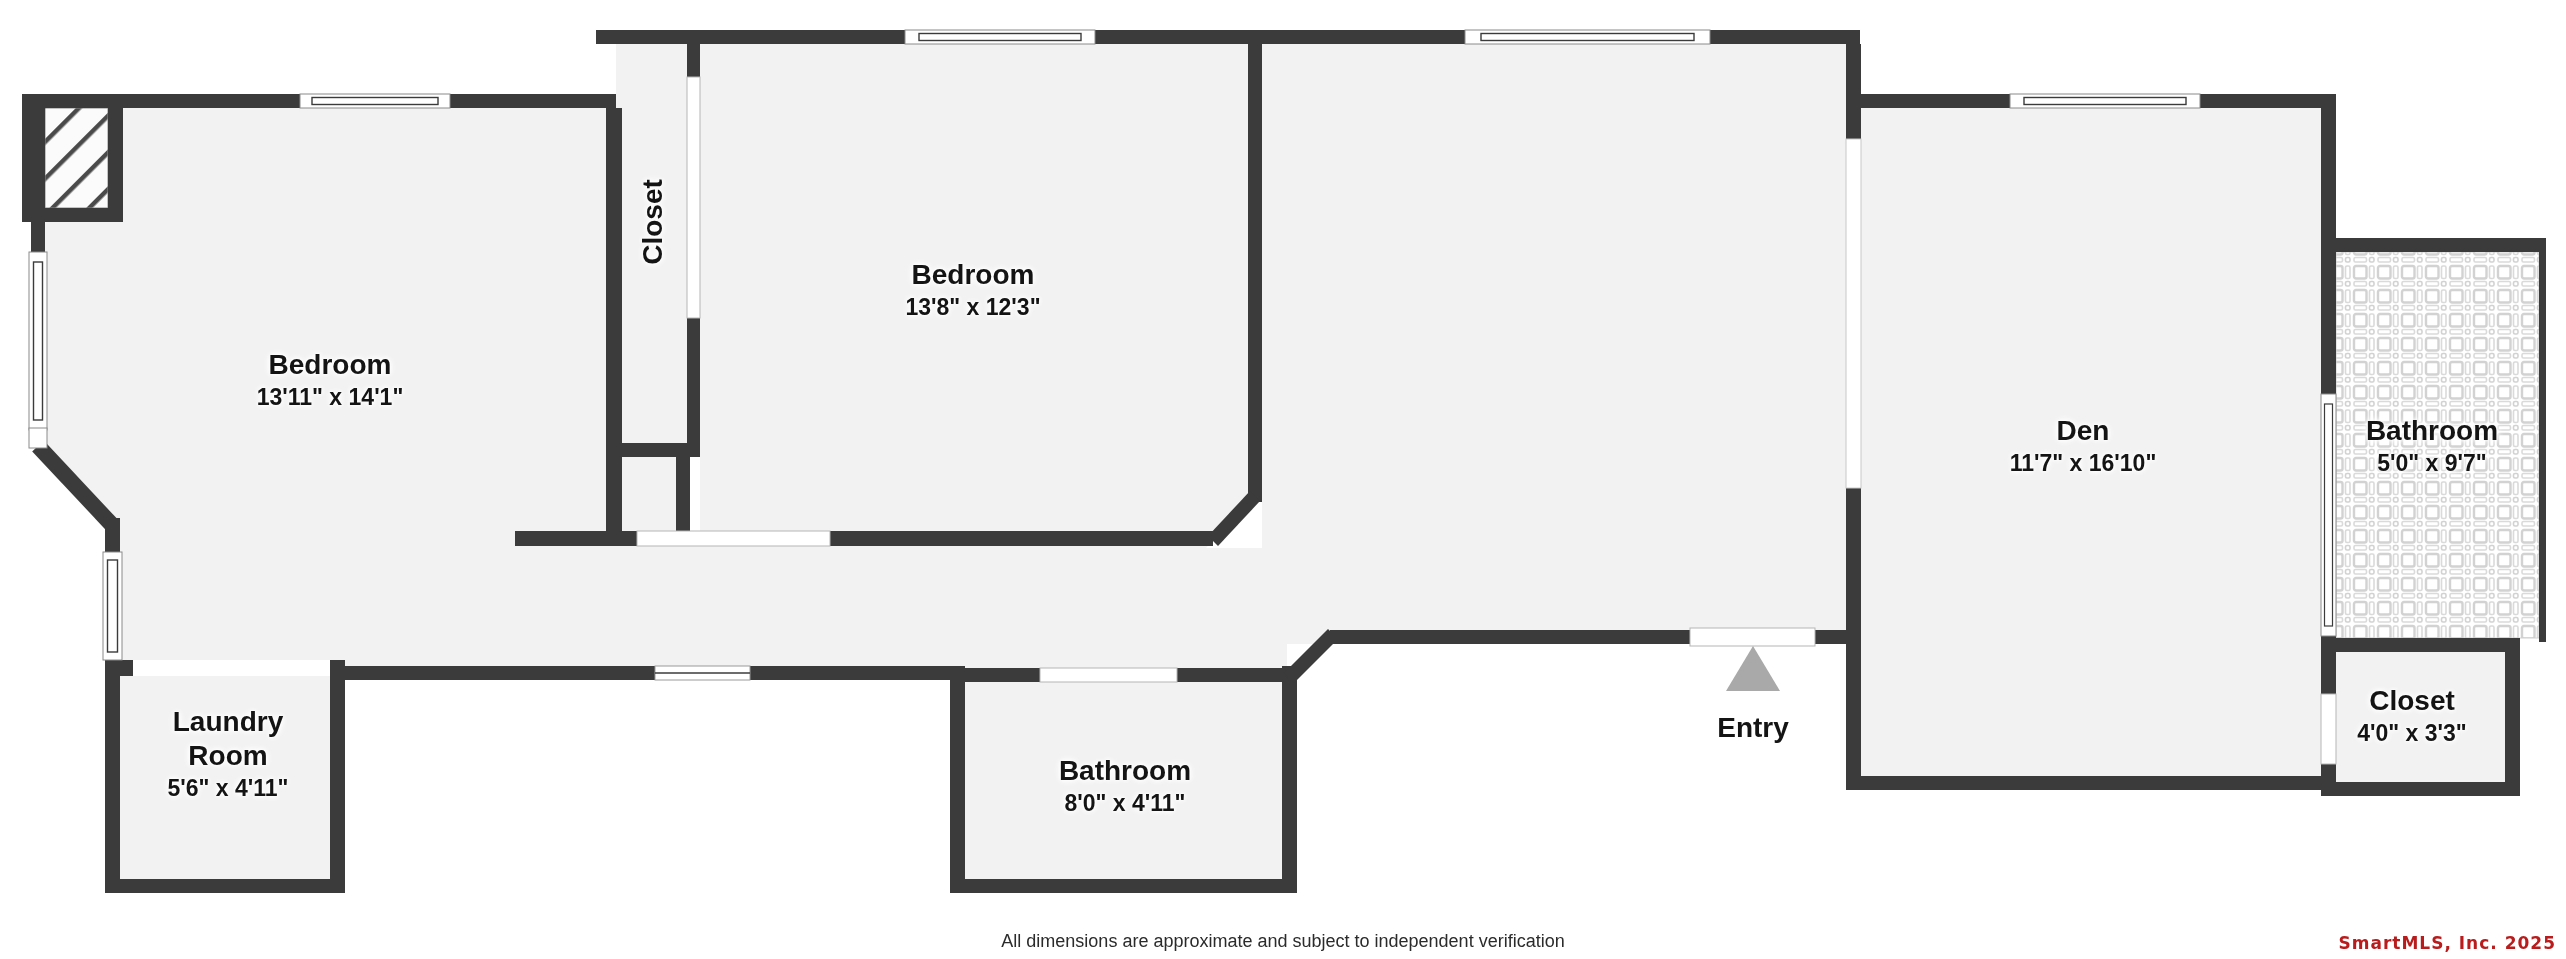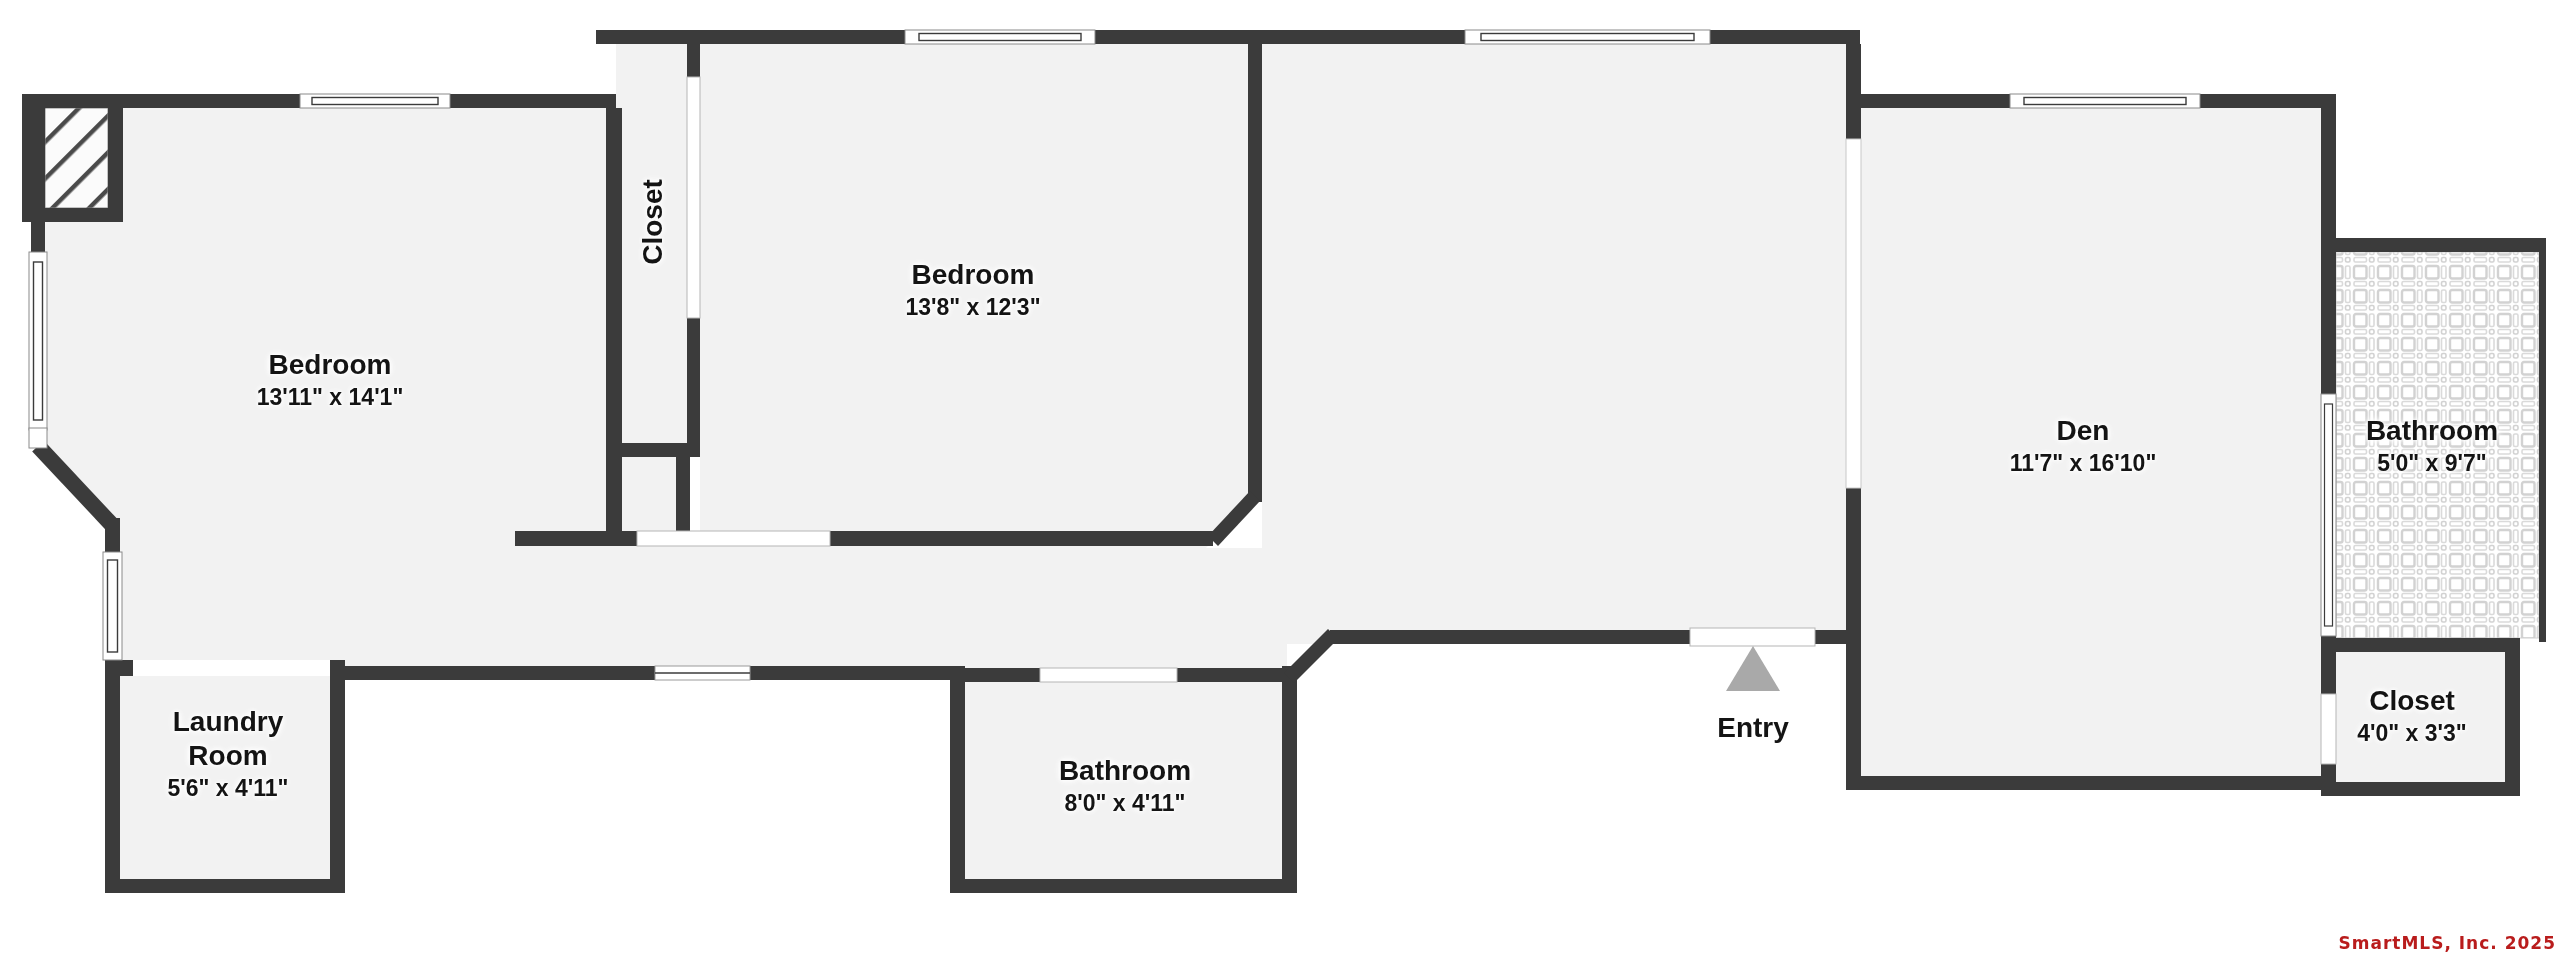--- a/index.html
+++ b/index.html
@@ -193,15 +193,16 @@
 
   <div class="room-label" style="left:1125px;top:786px;">
     <div class="room-name">Bathroom</div>
     <div class="room-dims">8'0" x 4'11"</div>
   </div>
 
   <div class="room-label" style="left:1753px;top:728px;">
     <div class="room-name">Entry</div>
   </div>
 
+  <div class="disclaimer">All dimensions are approximate and subject to independent verification</div>
   <div class="watermark">SmartMLS, Inc.  2025</div>
 
 </div>
 
 </body></html>

